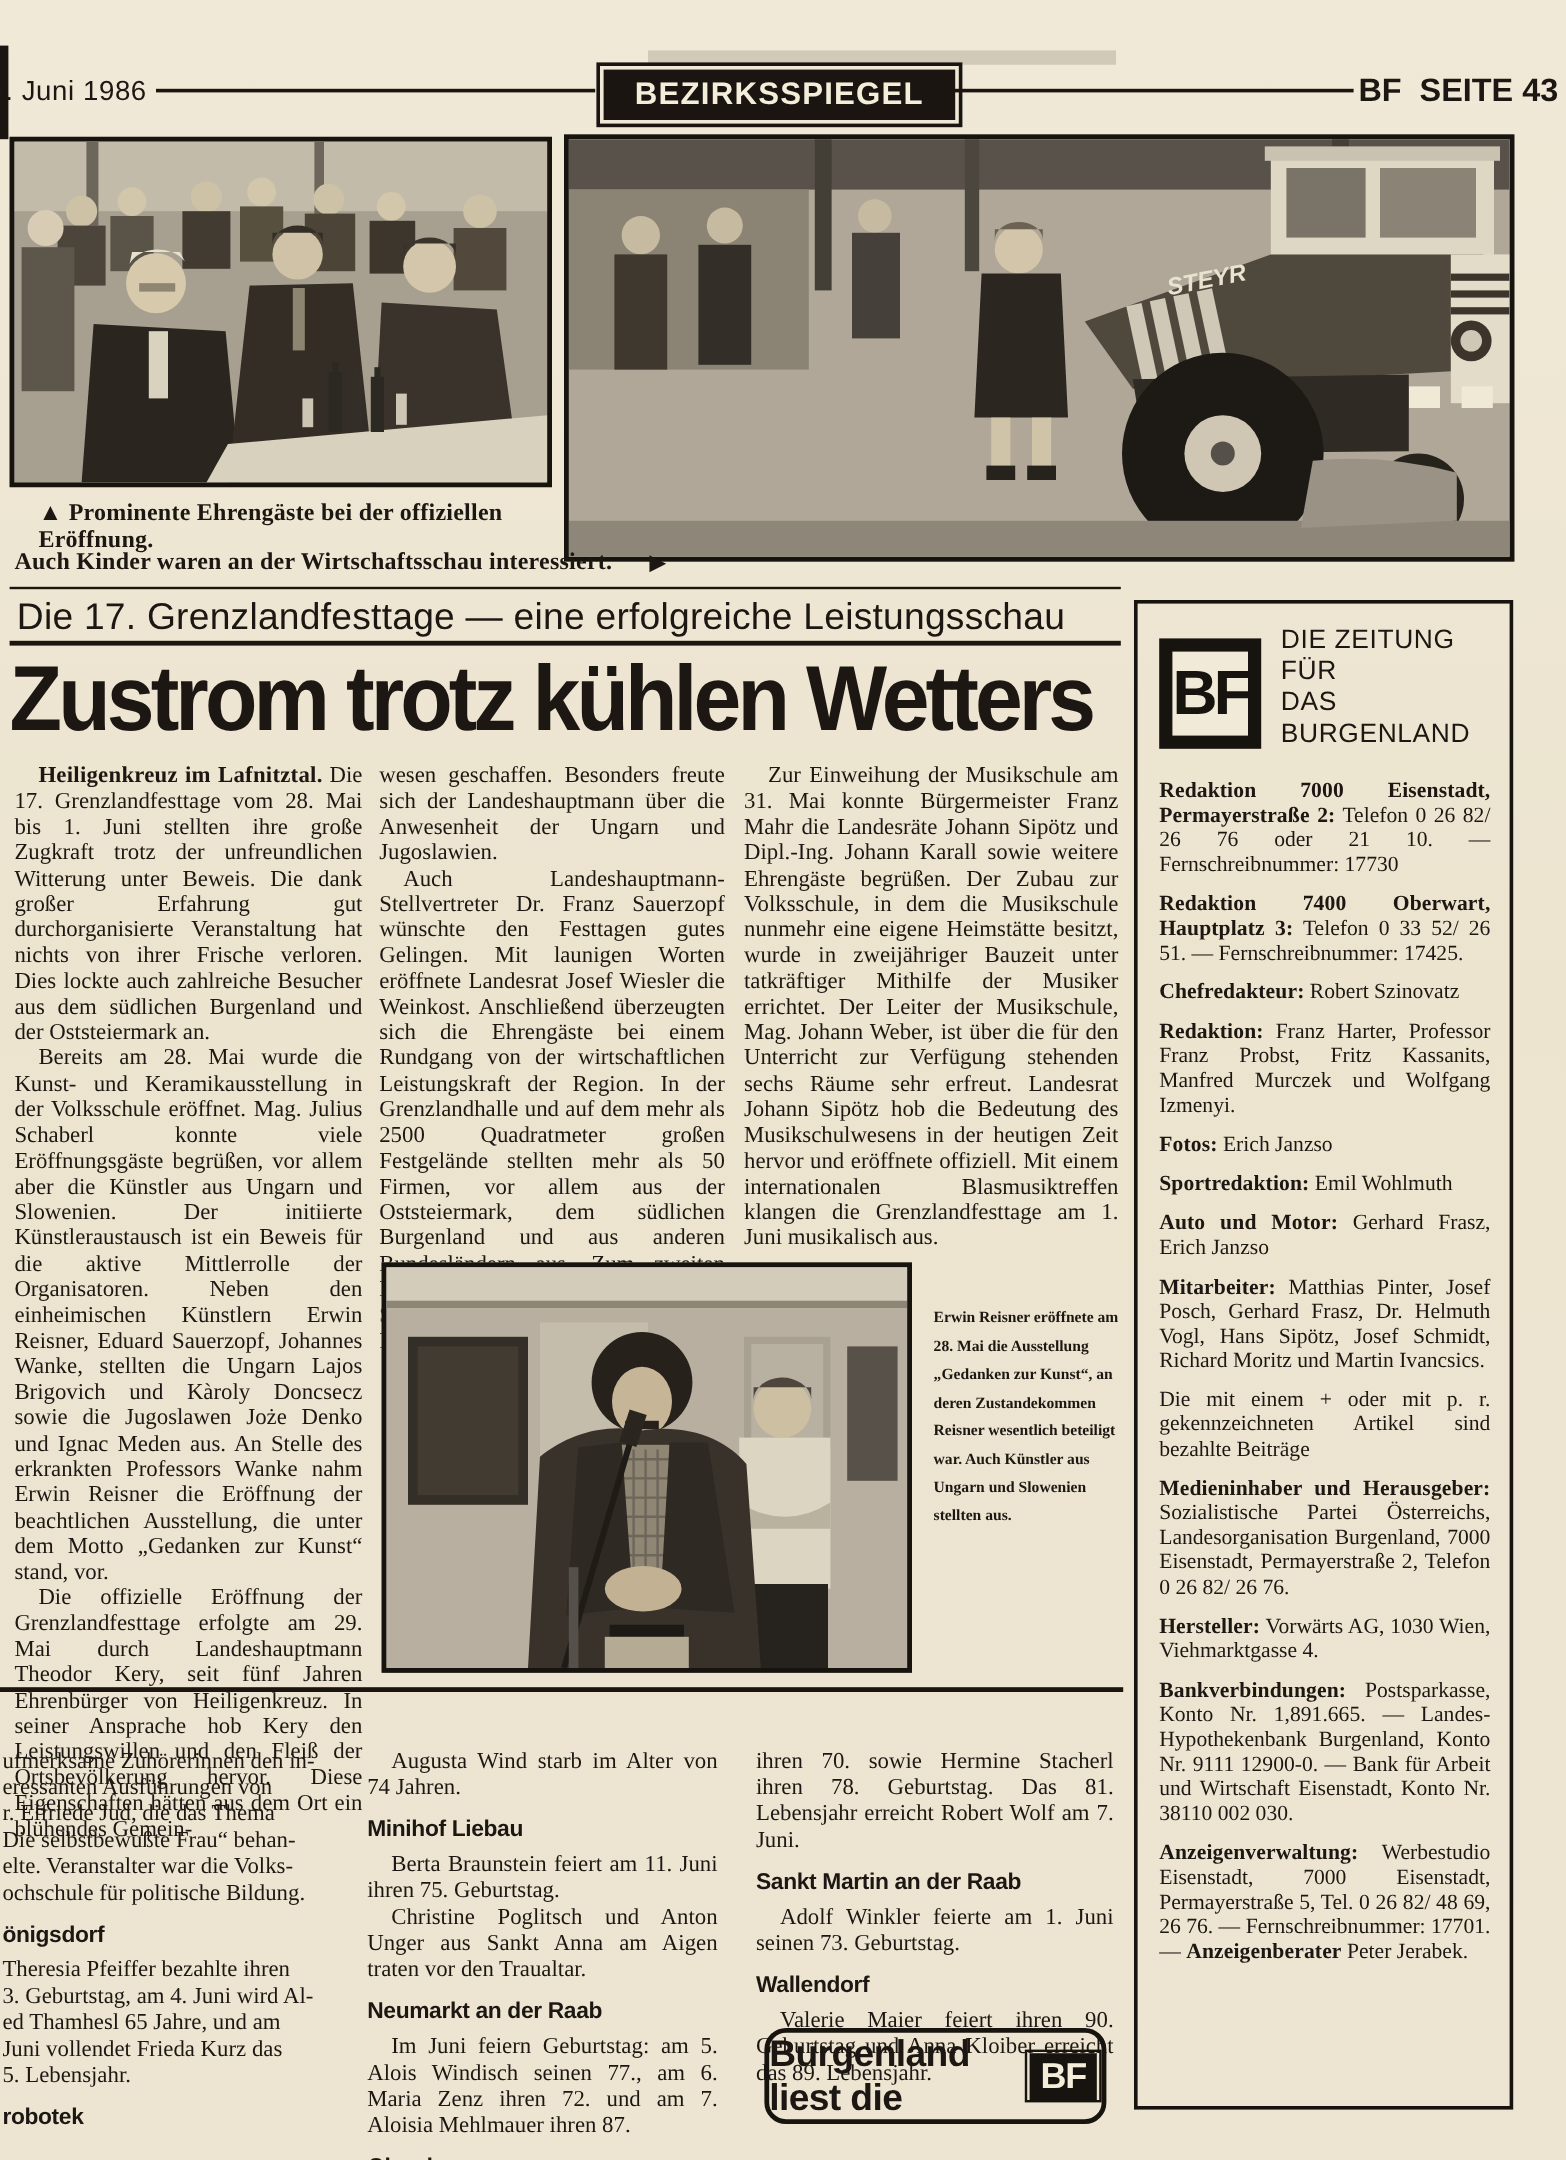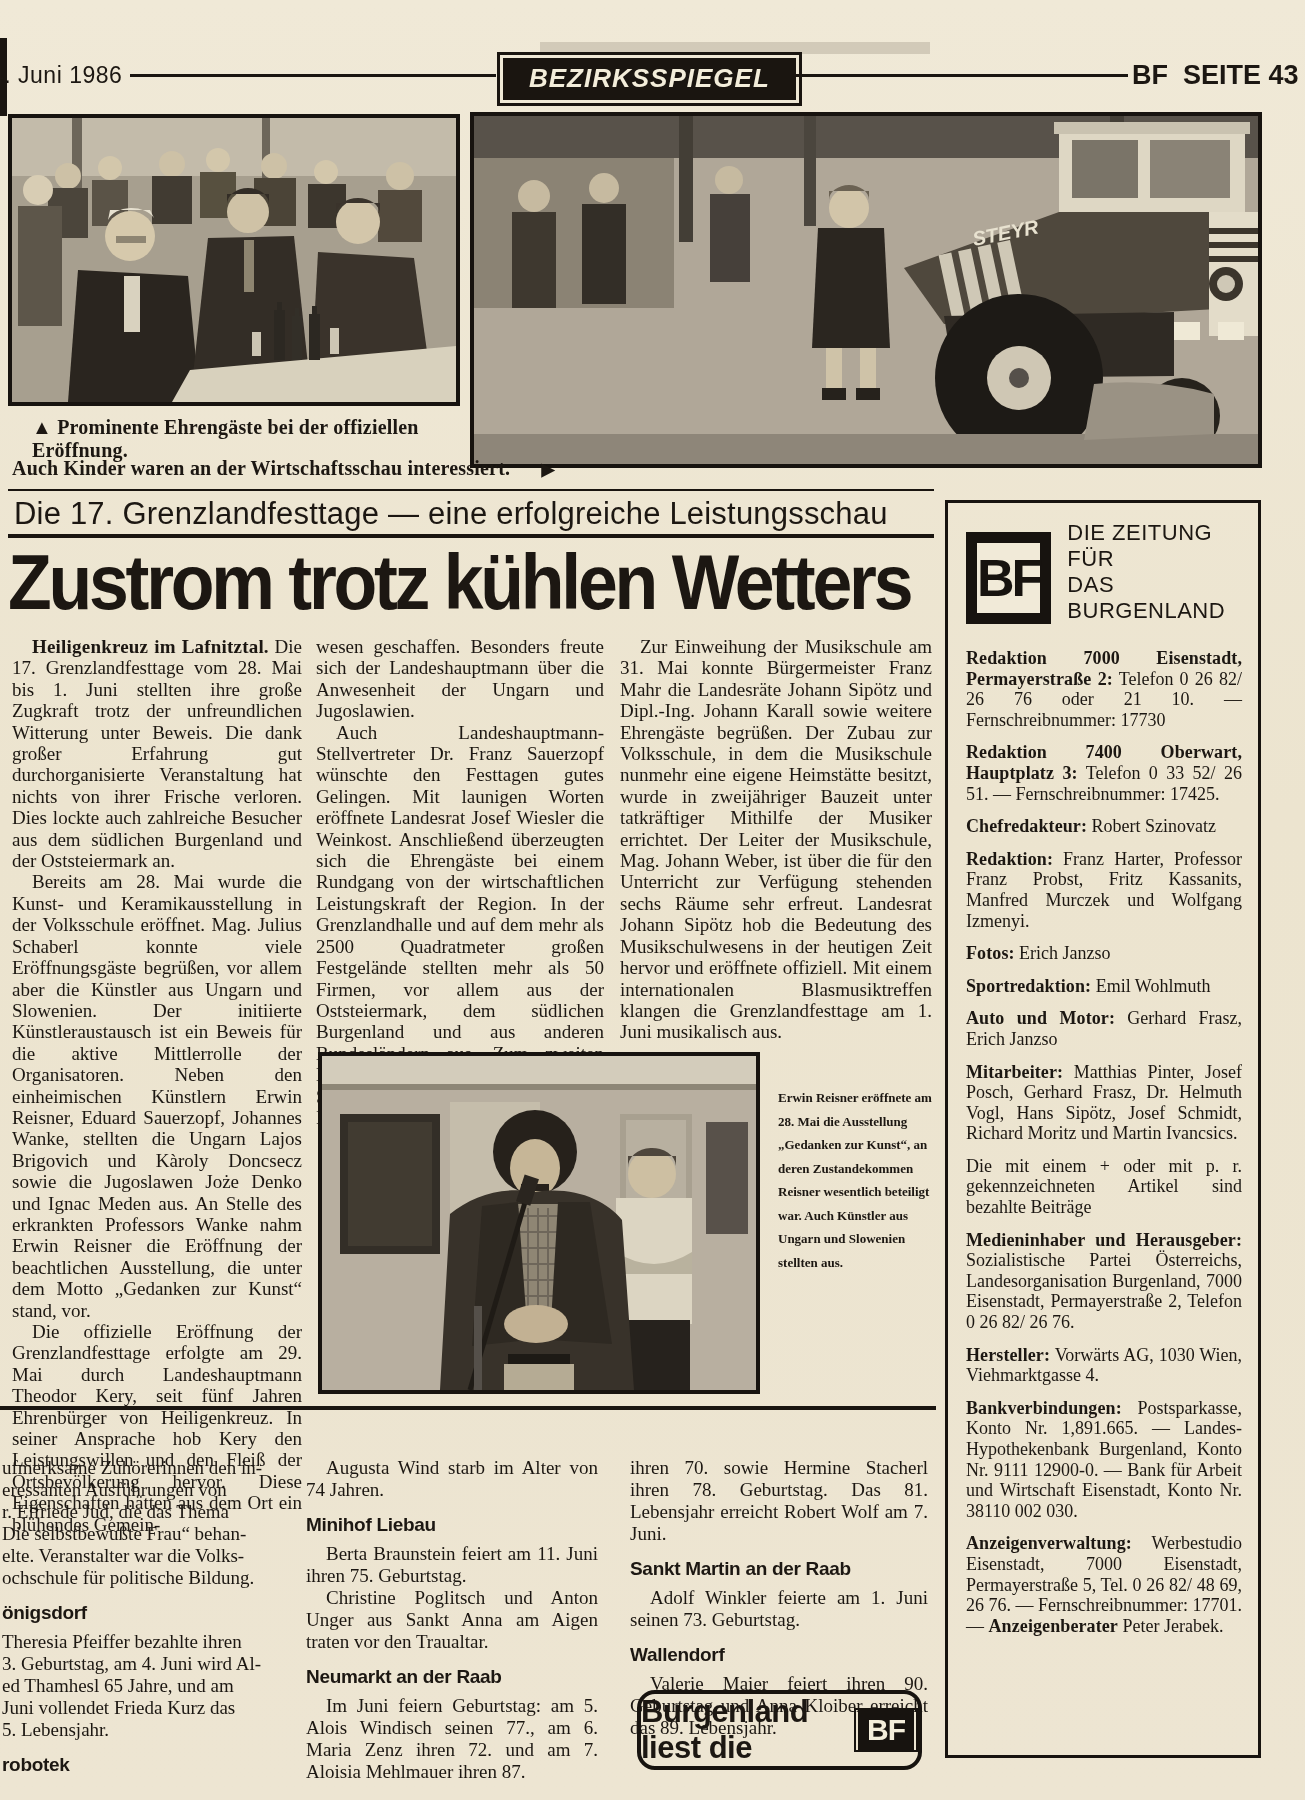--- a/index.html
+++ b/index.html
@@ -58,21 +58,21 @@
 </head>
 <body>
 
 <div class="page">
 
   <div class="abs scanmark" style="left:0;top:38px;width:7px;height:78px;"></div>
   <div class="abs smudge" style="left:540px;top:42px;width:390px;height:12px;"></div>
 
   <div class="abs date" style="left:-9px;top:62px;">4. Juni 1986</div>
   <div class="hrule" style="left:130px;top:74px;width:366px;height:3px;"></div>
-  <div class="abs mast-out" style="left:497px;top:52px;font-style:italic;">
+  <div class="abs mast-out" style="left:497px;top:52px;">
     <div class="mast-in">BEZIRKSSPIEGEL</div>
   </div>
   <div class="hrule" style="left:768px;top:74px;width:360px;height:3px;"></div>
   <div class="abs pageno" style="left:1132px;top:60px;">BF  SEITE 43</div>
 
   <div class="abs photo" style="left:8px;top:114px;width:452px;height:292px;">
     <svg width="444" height="284" viewBox="0 0 444 284">
       <rect x="0" y="0" width="444" height="284" fill="#a79f8f"></rect>
       <rect x="0" y="0" width="444" height="58" fill="#c3bbaa"></rect>
       <rect x="60" y="0" width="10" height="70" fill="#6d665a"></rect>

